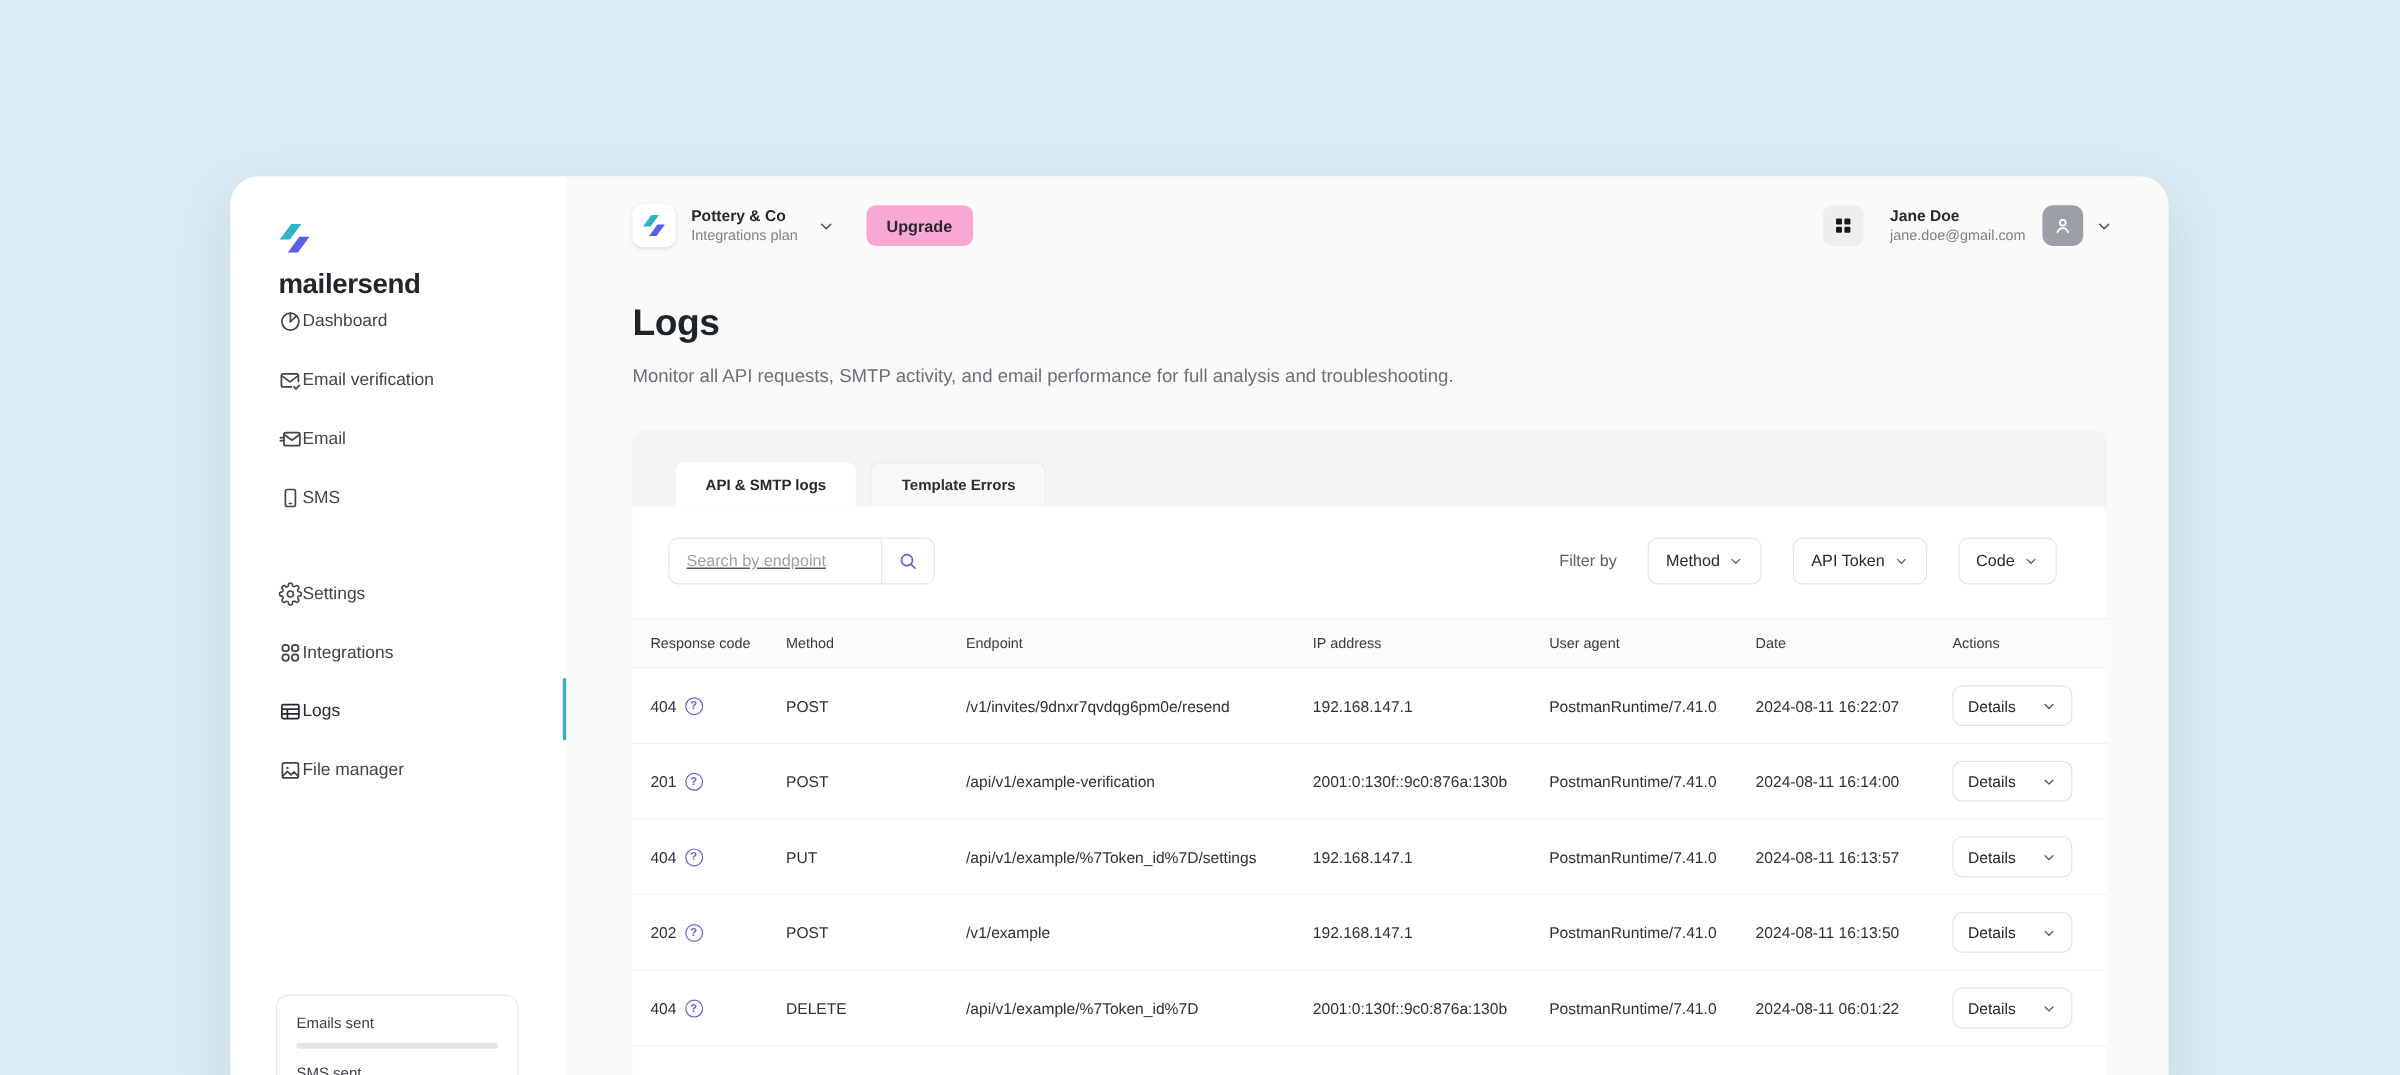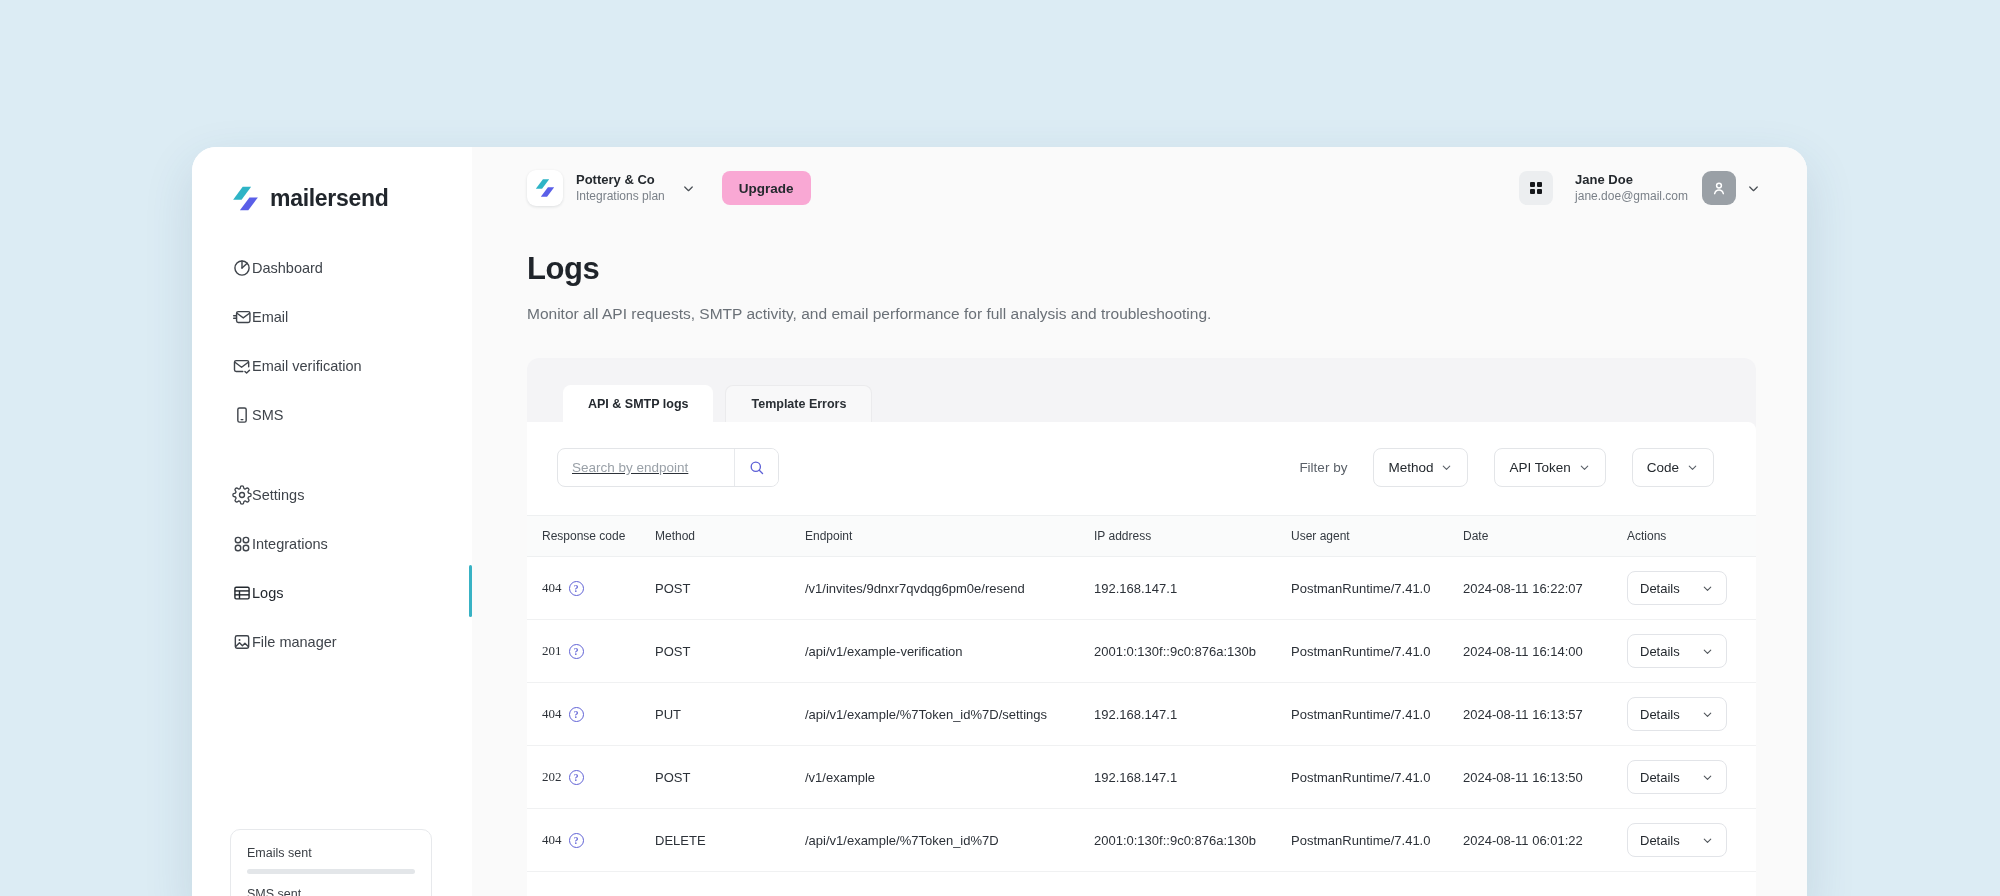--- a/index.html
+++ b/index.html
@@ -5,21 +5,21 @@
   html,body{margin:0;padding:0;width:2000px;height:896px;overflow:hidden;
     font-family:"Liberation Sans","DejaVu Sans",sans-serif;background:#dcecf4;}
   *{box-sizing:border-box;}
 
   .window{position:absolute;left:192px;top:147px;width:1615px;height:760px;
     background:#fff;border-radius:24px 24px 0 0;overflow:hidden;
     box-shadow:0 18px 50px rgba(40,80,110,.14);}
 
   
   .sidebar{position:absolute;left:0;top:0;width:280px;height:100%;background:#fff;}
-  .logo{position:absolute;left:40px;top:38px;display:flex;align-items:flex-start;gap:11px;}
+  .logo{position:absolute;left:40px;top:38px;display:flex;align-items:flex-start;gap:11px;flex-direction:column;}
   .logo-word{font-size:23px;font-weight:700;color:#21262c;letter-spacing:-0.3px;}
   .nav{position:absolute;left:0;top:106px;width:100%;}
   .nav-item{position:relative;display:flex;align-items:center;height:30px;
     margin:0 0 19px 40px;color:#3f444b;font-size:14.5px;cursor:pointer;}
   .nav-item svg{flex:0 0 auto;}
   .nav-gap{height:31px;}
   .nav-item.active .nav-label{color:#23282e;}
   .active-bar{position:absolute;right:0;top:418px;width:3px;height:52px;
     background:#38b2c4;border-radius:2px;}
   .usage-card{position:absolute;left:38px;top:682px;width:202px;height:140px;
@@ -87,21 +87,21 @@
   .drop-btn svg{color:#5a6068;}
 
   .log-table{position:absolute;left:0;right:0;top:93px;}
   .lt-grid{display:grid;grid-template-columns:113px 150px 289px 197px 172px 164px 1fr;
     padding-left:15px;align-items:center;}
   .lt-head{height:42px;background:#fafbfb;border-top:1px solid #eef0f1;
     border-bottom:1px solid #eef0f1;}
   .lt-head div{font-size:12px;color:#343a41;font-weight:500;}
   .lt-row{height:63px;border-bottom:1px solid #f0f1f2;background:#fff;}
   .lt-row div{font-size:13px;color:#2c3138;}
-  .code-cell{display:flex;align-items:flex-end;gap:7px;font-family:Liberation Serif, serif;}
+  .code-cell{display:flex;align-items:center;gap:7px;}
   .help-dot{width:15px;height:15px;border:1.5px solid #6163d6;border-radius:50%;
     color:#6163d6;font-size:9.5px;font-weight:700;display:flex;align-items:center;
     justify-content:center;cursor:pointer;}
   .details-btn{height:34px;padding:0 12px;background:#fff;border:1px solid #e2e4e8;
     border-radius:8px;display:inline-flex;align-items:center;gap:21px;font-size:13px;
     font-weight:500;color:#23282e;cursor:pointer;font-family:inherit;}
   .details-btn svg{color:#50555b;}
 </style>
 </head>
 <body>
@@ -120,35 +120,35 @@
     <div class="nav">
       <div class="nav-item">
         <svg width="20" height="20" viewBox="0 0 24 24" fill="none" stroke="#3f444b" stroke-width="1.7" stroke-linecap="round">
           <circle cx="12" cy="12" r="8.5"></circle>
             <path d="M12 12V3.5"></path>
             <path d="M12 12l6.2-5.8"></path>
         </svg>
         <span class="nav-label">Dashboard</span>
       </div>
       <div class="nav-item">
+        <svg width="20" height="20" viewBox="0 0 24 24" fill="none" stroke="#3f444b" stroke-width="1.7" stroke-linecap="round" stroke-linejoin="round">
+          <path d="M20 13V7.5a2 2 0 0 0-2-2H5a2 2 0 0 0-2 2v9a2 2 0 0 0 2 2h8"></path>
+            <path d="M3.5 7.5l8 6 8-6"></path>
+            <path d="M15.5 18.5l2 2 3.5-3.5"></path>
+        </svg>
+        <span class="nav-label">Email verification</span>
+      </div>
+      <div class="nav-item">
         <svg width="20" height="20" viewBox="0 0 24 24" fill="none" stroke="#3f444b" stroke-width="1.7" stroke-linecap="round">
           <rect x="5.5" y="5.5" width="16" height="13" rx="2"></rect>
             <path d="M6 7.5l7.5 5.5 7.5-5.5"></path>
             <path d="M2 10.5h3"></path>
             <path d="M2 13.5h3"></path>
         </svg>
         <span class="nav-label">Email</span>
-      </div>
-      <div class="nav-item">
-        <svg width="20" height="20" viewBox="0 0 24 24" fill="none" stroke="#3f444b" stroke-width="1.7" stroke-linecap="round" stroke-linejoin="round">
-          <path d="M20 13V7.5a2 2 0 0 0-2-2H5a2 2 0 0 0-2 2v9a2 2 0 0 0 2 2h8"></path>
-            <path d="M3.5 7.5l8 6 8-6"></path>
-            <path d="M15.5 18.5l2 2 3.5-3.5"></path>
-        </svg>
-        <span class="nav-label">Email verification</span>
       </div>
       <div class="nav-item">
         <svg width="20" height="20" viewBox="0 0 24 24" fill="none" stroke="#3f444b" stroke-width="1.7" stroke-linecap="round">
           <rect x="7" y="3.5" width="10" height="17" rx="2"></rect>
             <path d="M11 17.5h2"></path>
         </svg>
         <span class="nav-label">SMS</span>
       </div>
 
       <div class="nav-gap"></div>

